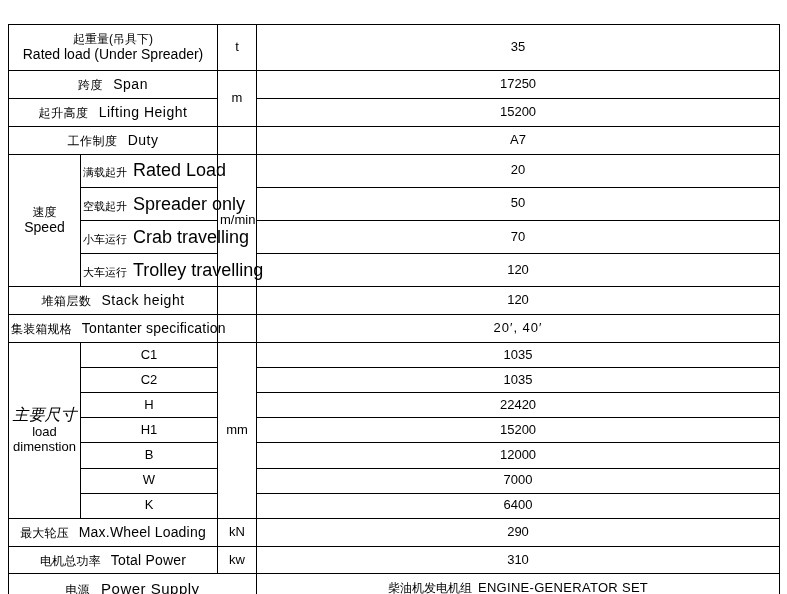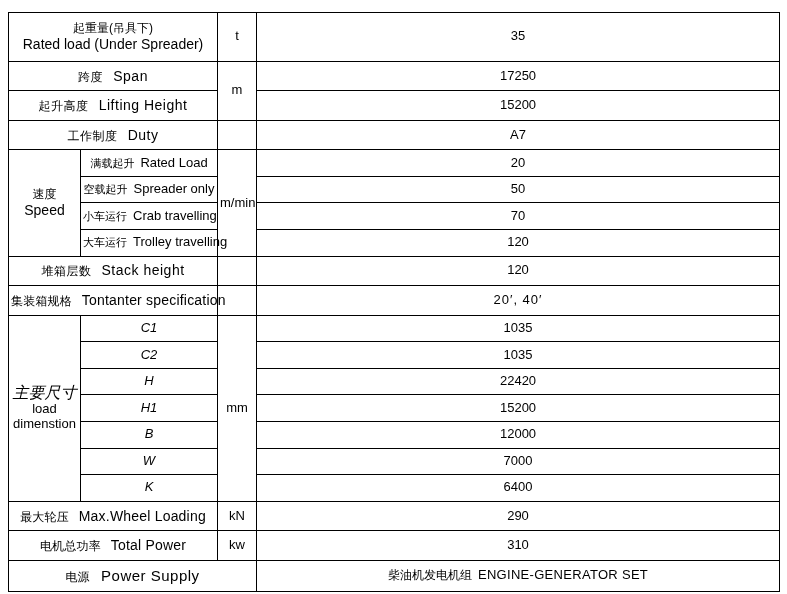--- a/index.html
+++ b/index.html
@@ -11,21 +11,21 @@
     width: 787px;
     height: 594px;
     font-family: "Liberation Sans", sans-serif;
     color: #000000;
   }
   .sheet {
     position: relative;
     width: 787px;
     height: 436px;
     box-sizing: border-box;
-    padding: 12px 8px 6px 8px;
+    padding: 24px 8px 6px 8px;
   }
   table.spec {
     border-collapse: collapse;
     table-layout: fixed;
     width: 771px;
     height: 580px;
   }
   table.spec td {
     border: 1px solid #000000;
     text-align: center;
@@ -55,22 +55,22 @@
   .inline-pair .cn { margin-right: 6px; }
   .val { font-size: 14px; }
   .val-sp { font-size: 14px; letter-spacing: 1px; }
   .unit { font-size: 13px; }
   .unit-sm { font-size: 11px; }
   .sub-label {
     font-size: 12px;
     text-align: center;
   }
   .sub-label .cn { font-size: 11px; }
-  .sub-label .en { font-size: 13px; }
-  .dim-letter { font-size: 14px; font-style: italic; }
+  .sub-label .en { font-size: 18px; }
+  .dim-letter { font-size: 14px; }
   .speed-block { line-height: 1.3; }
   .speed-block .cn { display: block; font-size: 12px; }
   .speed-block .en { display: block; font-size: 14px; }
   .maindim-block { line-height: 1.25; }
   .maindim-block .cn { display: block; font-size: 16px; font-style: italic; }
   .maindim-block .en { display: block; font-size: 13px; }
   .rated-block .cn { display: block; font-size: 12px; }
   .rated-block .en { display: block; font-size: 14px; }
   .power-supply .cn { font-size: 12px; margin-right: 8px; }
   .power-supply .en { font-size: 15px; letter-spacing: 0.5px; }

